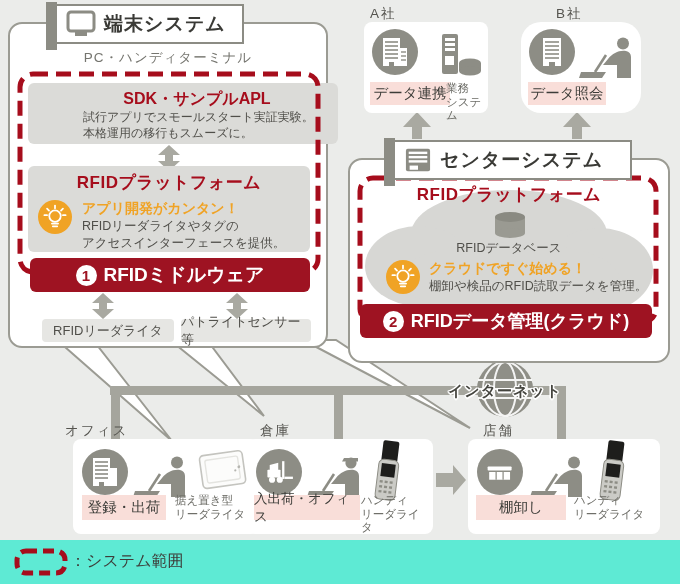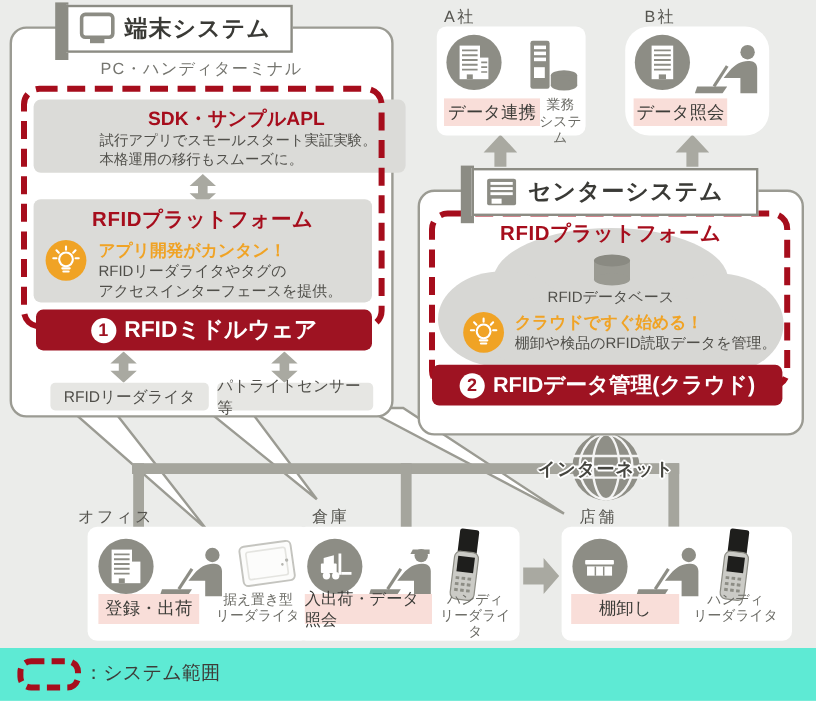--- a/index.html
+++ b/index.html
@@ -38,21 +38,21 @@
   .numcircle{width:21px;height:21px;border-radius:50%;background:#fff;color:#9e1322;
     font-size:15px;font-weight:bold;display:flex;align-items:center;justify-content:center;flex:0 0 auto;}
 
   .devbox{background:#e6e6e3;border-radius:4px;font-size:13px;color:#504f4a;
     display:flex;align-items:center;justify-content:center;}
 
   .sitebox{background:#fff;border-radius:8px;}
   .site-label{font-size:13.5px;color:#55544f;letter-spacing:2px;}
   .pinktag{background:#f9ded9;display:flex;align-items:center;justify-content:center;
     font-size:14.5px;color:#3d3d39;}
-  .caption{font-size:11.5px;color:#6b6b65;line-height:1.18;text-align:center;}
+  .caption{font-size:11.5px;color:#6b6b65;line-height:1.18;text-align:left;}
 
   .gcircle{border-radius:50%;background:#8d8d85;display:flex;align-items:center;justify-content:center;}
 
   .bulb{width:34px;height:34px;border-radius:50%;background:#f0a325;
     display:flex;align-items:center;justify-content:center;flex:0 0 auto;}
 
   .inet-label{font-size:15px;font-weight:bold;color:#45453f;letter-spacing:1px;text-align:center;
     text-shadow:-1px -1px 0 #fff,1px -1px 0 #fff,-1px 1px 0 #fff,1px 1px 0 #fff,0 -1.5px 0 #fff,0 1.5px 0 #fff,-1.5px 0 0 #fff,1.5px 0 0 #fff;}
 
   .legend-strip{left:0;top:540px;width:680px;height:44px;background:#5eead4;}
@@ -187,21 +187,21 @@
     <rect x="23" y="31" width="22" height="8" fill="#8d8d85"></rect>
     <ellipse cx="34" cy="39" rx="11" ry="4.5" fill="#8d8d85"></ellipse>
   </svg>
   <div class="abs pinktag" style="left:6px;top:60px;width:80px;height:23px;">データ連携</div>
   <div class="abs caption" style="left:82px;top:60px;width:42px;">
     <div>業務</div>
     <div>システム</div>
   </div>
 </div>
 
-<div class="abs z2 site-label" style="left:537px;top:5px;">B社</div>
+<div class="abs z2 site-label" style="left:556px;top:5px;">B社</div>
 <div class="abs z2 sitebox" style="left:521px;top:22px;width:120px;height:91px;border-radius:20px;">
   <span class="abs gcircle" style="left:8px;top:7px;width:46px;height:46px;">
     <svg width="30" height="32" viewBox="0 0 30 32">
       <rect x="6" y="2" width="18" height="28" fill="#ffffff"></rect>
       <g stroke="#8d8d85" stroke-width="1.6">
         <line x1="8" y1="6" x2="22" y2="6"></line>
           <line x1="8" y1="10" x2="22" y2="10"></line>
         <line x1="8" y1="14" x2="22" y2="14"></line>
           <line x1="8" y1="18" x2="22" y2="18"></line>
         <line x1="8" y1="22" x2="22" y2="22"></line>
@@ -355,21 +355,21 @@
           <rect x="20" y="42" width="3" height="2.4"></rect>
         <rect x="10" y="47" width="3" height="2.4"></rect>
           <rect x="15" y="47" width="3" height="2.4"></rect>
           <rect x="20" y="47" width="3" height="2.4"></rect>
         <rect x="10" y="52" width="3" height="2.4"></rect>
           <rect x="15" y="52" width="3" height="2.4"></rect>
           <rect x="20" y="52" width="3" height="2.4"></rect>
       </g>
     </g>
   </svg>
-  <div class="abs pinktag" style="left:7px;top:56px;width:106px;height:25px;font-size:13.5px;">入出荷・データ照会</div>
+  <div class="abs pinktag" style="left:7px;top:56px;width:106px;height:25px;font-size:13.5px;">入出荷・オフィス</div>
   <div class="abs caption" style="left:114px;top:55px;width:70px;">
     <div>ハンディ</div>
     <div>リーダライタ</div>
   </div>
 </div>
 
 <div class="abs z2 site-label" style="left:483px;top:422px;">店舗</div>
 <div class="abs z2 sitebox" style="left:468px;top:439px;width:192px;height:95px;">
   <span class="abs gcircle" style="left:9px;top:10px;width:46px;height:46px;">
     <svg width="34" height="34" viewBox="0 0 44 44">

